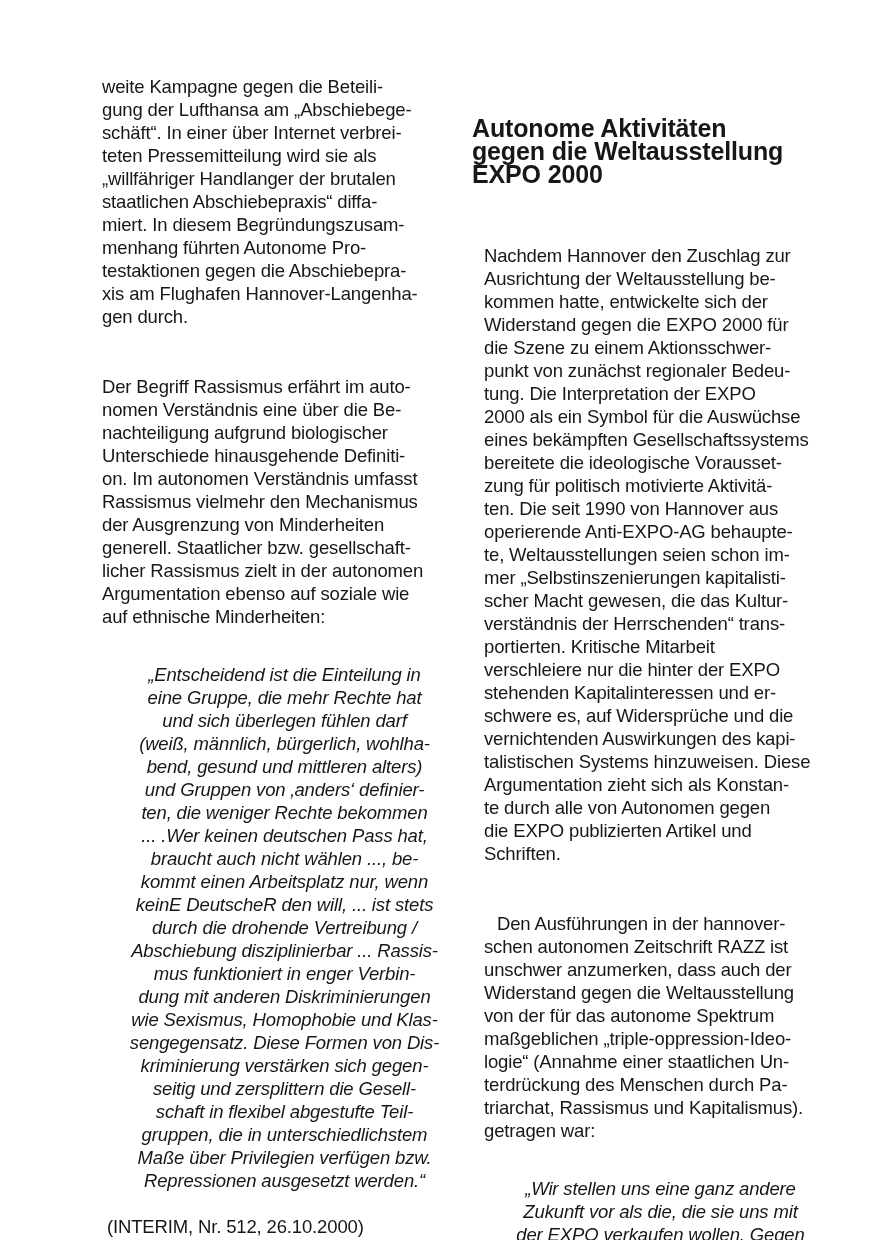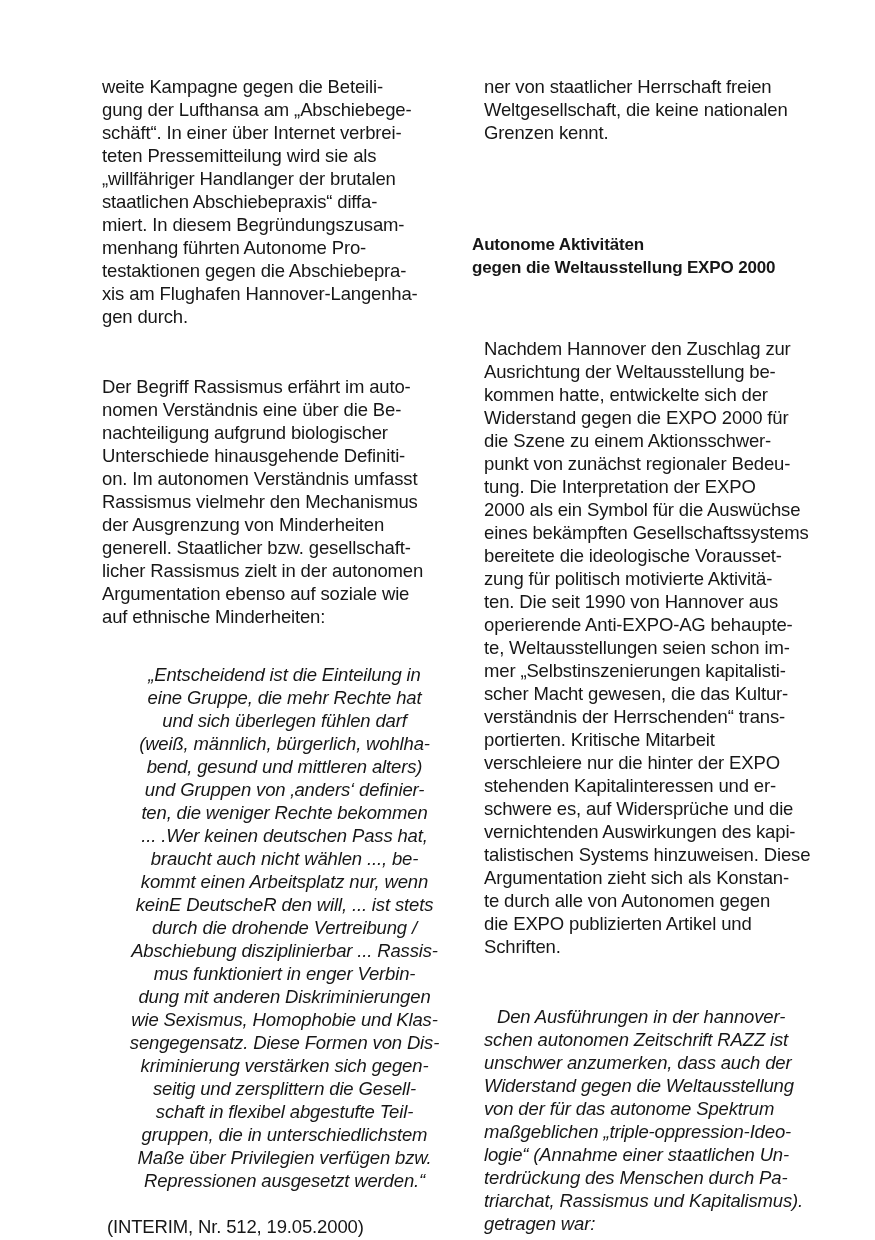--- a/index.html
+++ b/index.html
@@ -43,21 +43,20 @@
   .citation {
     margin: 0;
     padding-left: 17px;
   }
   .heading {
     margin: 54px 0 23px 0;
     font-weight: bold;
   }
   .indent-first {
     text-indent: 13px;
-    font-style: italic;
   }
 </style>
 </head>
 <body>
 
 <div class="col col-left">
   <p class="para">weite Kampagne gegen die Beteili-
 gung der Lufthansa am „Abschiebege-
 schäft“. In einer über Internet verbrei-
 teten Pressemitteilung wird sie als
@@ -95,31 +94,28 @@
 mus funktioniert in enger Verbin-
 dung mit anderen Diskriminierungen
 wie Sexismus, Homophobie und Klas-
 sengegensatz. Diese Formen von Dis-
 kriminierung verstärken sich gegen-
 seitig und zersplittern die Gesell-
 schaft in flexibel abgestufte Teil-
 gruppen, die in unterschiedlichstem
 Maße über Privilegien verfügen bzw.
 Repressionen ausgesetzt werden.“</p>
-  <p class="citation">(INTERIM, Nr. 512, 19.05.2000)</p>
+  <p class="citation">(INTERIM, Nr. 512, 26.10.2000)</p>
   <p class="para">Maßstab für dieses autonome Begriffs-
 verständnis von Rassismus ist dabei die
 utopische, anarchistische Ideologie ei-</p>
 </div>
 
 <div class="col col-right">
-  <p class="para">ner von staatlicher Herrschaft freien
-Weltgesellschaft, die keine nationalen
-Grenzen kennt.</p>
-  <h2 class="para heading" style="font-size:17px;">Autonome Aktivitäten
+  <h2 class="para heading" style="font-size:25px;">Autonome Aktivitäten
 gegen die Weltausstellung EXPO 2000</h2>
   <p class="para">Nachdem Hannover den Zuschlag zur
 Ausrichtung der Weltausstellung be-
 kommen hatte, entwickelte sich der
 Widerstand gegen die EXPO 2000 für
 die Szene zu einem Aktionsschwer-
 punkt von zunächst regionaler Bedeu-
 tung. Die Interpretation der EXPO
 2000 als ein Symbol für die Auswüchse
 eines bekämpften Gesellschaftssystems

